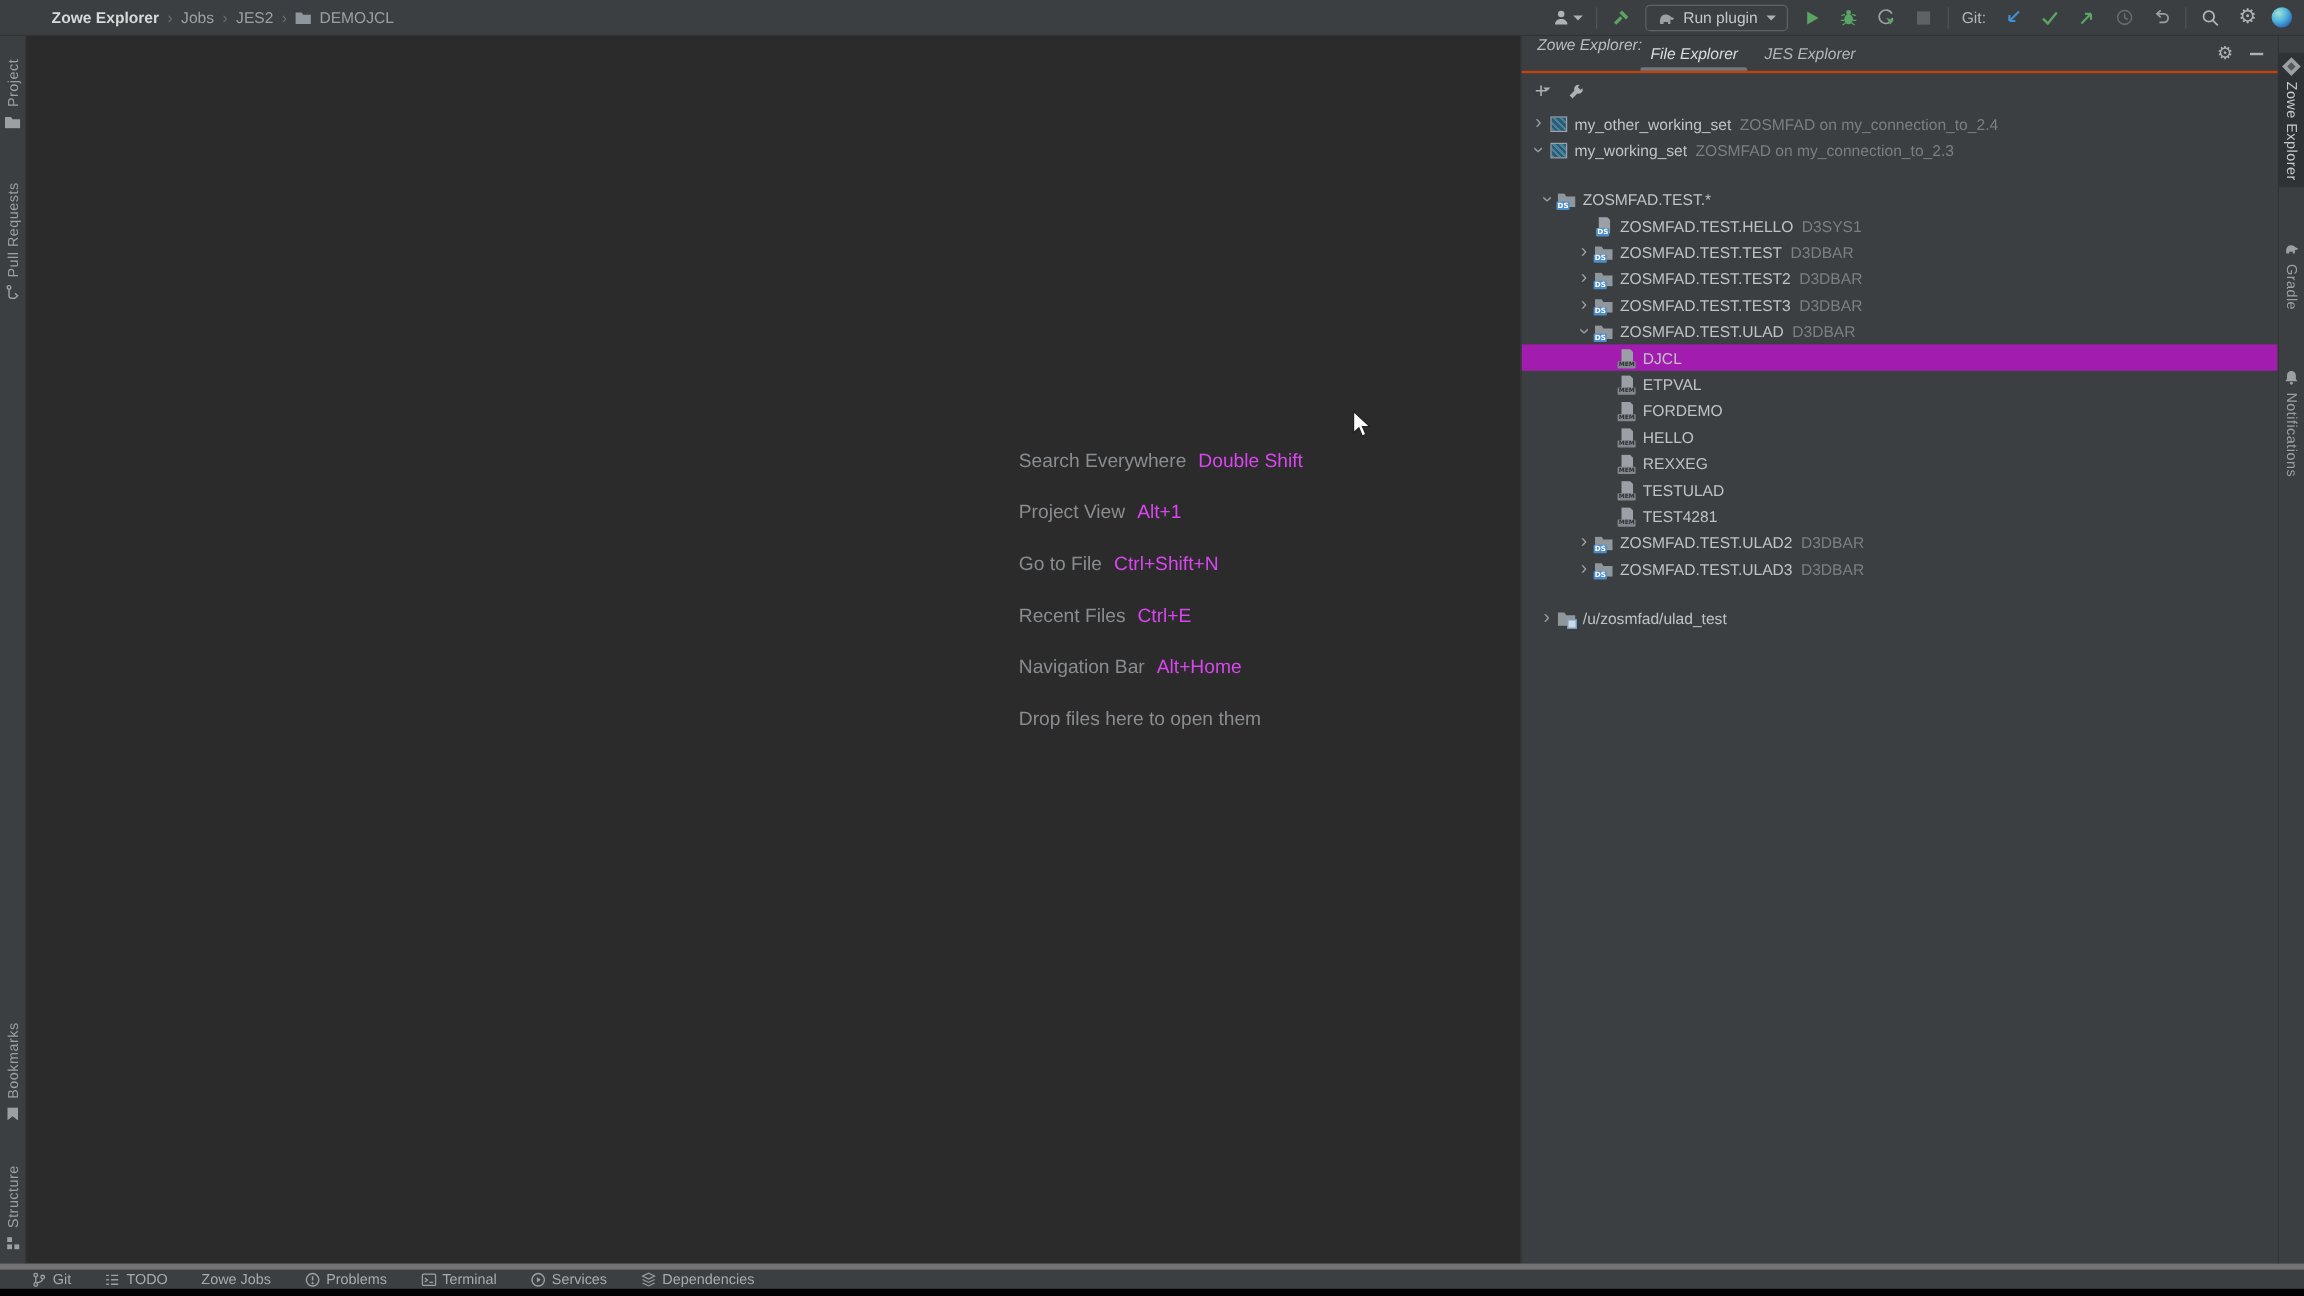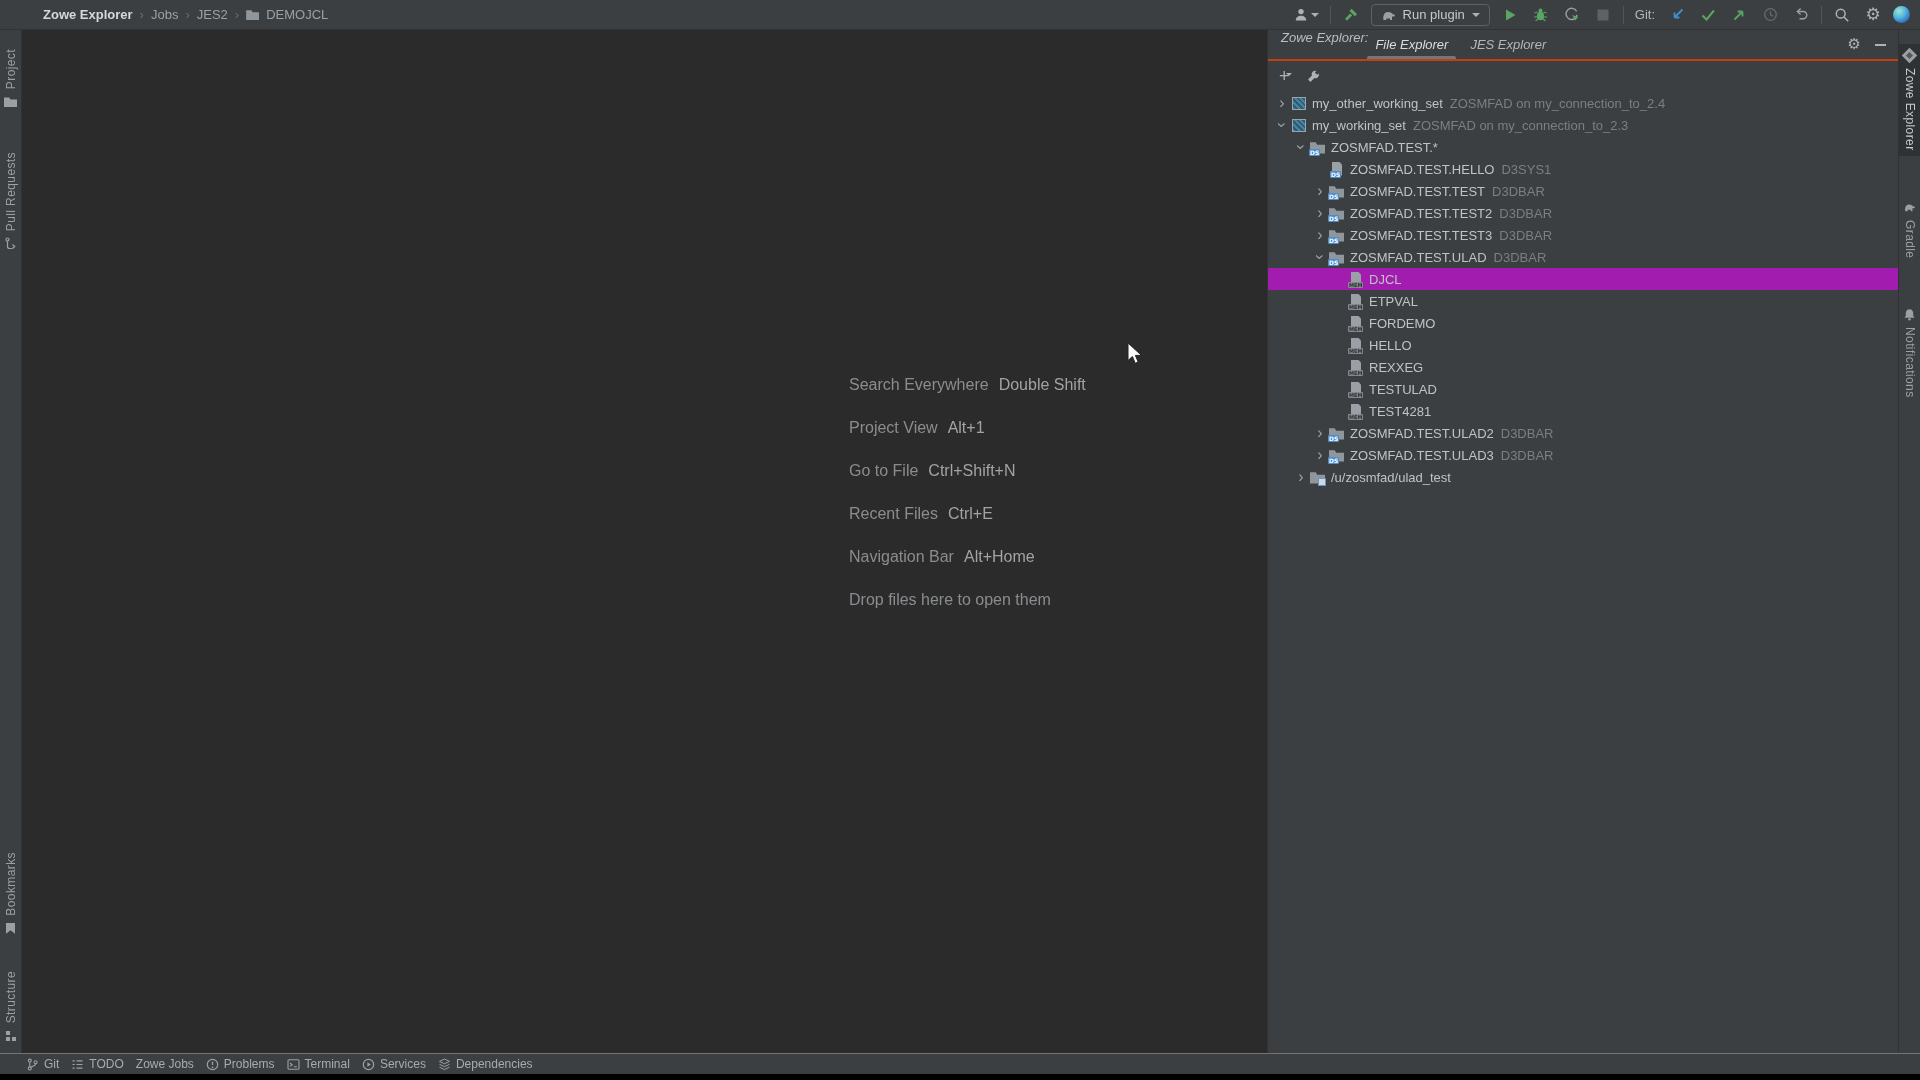--- a/index.html
+++ b/index.html
@@ -37,21 +37,21 @@
   .si-structure::before { content:""; position:absolute; left:2px; top:2px; width:4px; height:4px; background:#9da0a3; box-shadow:0 6px 0 #9da0a3, 6px 6px 0 #9da0a3; }
   .si-zowe { transform:rotate(45deg); }
   .si-zowe::before { content:""; position:absolute; inset:1px; background:#9da0a3; }
   .si-zowe::after { content:""; position:absolute; inset:4px; background:#54585a; }
 
   
   #editor { position:absolute; left:22px; top:30px; width:1245px; bottom:27px; background:#2b2b2b;padding-left:12px; }
   .shortcuts { position:absolute; left:827px; top:333px; font-size:16px; }
   .sc-row { height:43px; display:flex; align-items:center; gap:10px; }
   .sc-label { color:#8a8d90; }
-  .sc-keys { color:#a3a3a3; }
+  .sc-keys { color:#d946ef; }
   .sc-hint { color:#8a8d90; }
 
   
   #panel { position:absolute; right:22px; top:30px; width:631px; bottom:27px; background:#3c3f41; border-left:1px solid #323232; }
   .panel-header { height:31px; border-bottom:2px solid #c2410c; display:flex; align-items:flex-start; font-size:13px; position:relative;font-style:italic; }
   .panel-title { color:#bbbdbf; margin-left:13px; }
   .panel-tabs { display:flex; margin-left:5px; gap:18px; height:100%; }
   .ptab { display:flex; align-items:center; color:#b4b6b8; position:relative; padding:0 2px; }
   .ptab.active { color:#dadcde; }
   .ptab.active::after { content:""; position:absolute; left:-6px; right:-6px; bottom:0; height:3px; background:#72777b; border-radius:2px 2px 0 0; }
@@ -59,39 +59,39 @@
   .minus-bar { width:11px; height:2px; background:#afb1b3; display:inline-block; }
   .panel-toolbar { height:31px; display:flex; align-items:center; gap:10px; padding-left:11px; }
   .plus-glyph { color:#afb1b3; font-size:18px; line-height:1; position:relative; top:-1px; }
   .plus-caret { width:0; height:0; border-left:3px solid transparent; border-right:3px solid transparent; border-top:3px solid #afb1b3; position:relative; top:5px; left:-4px; }
 
   
   .tree { position:absolute; left:0; right:0; top:62px; bottom:0; overflow:hidden; font-size:13px; }
   .tree-row { height:22px; display:flex; align-items:center; white-space:nowrap; }
   .tree-row.selected { background:#a21caf; }
   .indent-0 { padding-left:5px; }
-  .indent-1 { padding-left:24px; }
+  .indent-1 { padding-left:12px;margin-top:19px; }
   .indent-2 { padding-left:43px; }
   .indent-3 { padding-left:62px; }
   .chev { width:18px; flex:none; display:inline-flex; align-items:center; justify-content:center; color:#9da0a3; font-size:16px; line-height:1; }
   .chev.right::before { content:"›"; }
   .chev.down::before { content:"›"; display:inline-block; transform:rotate(90deg); }
   .tlabel { color:#c0c3c6; margin-left:5px; }
   .tsuffix { color:#7c7f82; margin-left:7px; }
   .ticon { width:16px; height:15px; position:relative; display:inline-block; flex:none; }
   .ticon.working-set::before { content:""; position:absolute; left:1px; top:1px; width:12px; height:11px; border:1px solid #98a5ae; background:repeating-linear-gradient(45deg,#47839f 0 2px,#2f5b72 2px 4px); }
   .ticon.ds-mask::before, .ticon.ds-folder::before, .ticon.uss-folder::before { content:""; position:absolute; left:0; top:1px; width:15px; height:13px; background:#90979c; clip-path:polygon(0 14%,38% 14%,48% 32%,100% 32%,100% 100%,0 100%); }
   .ticon.ds-mask::after, .ticon.ds-folder::after { content:"DS"; position:absolute; left:-1px; bottom:-1px; font:bold 6px/7px "DejaVu Sans",sans-serif; color:#fff; background:#4d8dc9; padding:0 1px; border-radius:1px; }
   .ticon.uss-folder::after { content:""; position:absolute; right:0; bottom:-1px; width:6px; height:6px; background:#cdd9e3; border:1px solid #6a93bd; }
   .ticon.ds-file::before, .ticon.member::before { content:""; position:absolute; left:3px; top:0; width:10px; height:14px; background:#9aa0a5; clip-path:polygon(0 0,70% 0,100% 22%,100% 100%,0 100%); }
   .ticon.ds-file::after { content:"DS"; position:absolute; left:1px; bottom:-1px; font:bold 6px/7px "DejaVu Sans",sans-serif; color:#fff; background:#4d8dc9; padding:0 1px; border-radius:1px; }
   .ticon.member::after { content:"MEM"; position:absolute; left:0; bottom:-1px; font:bold 5px/6px "DejaVu Sans",sans-serif; color:#2f3234; background:#82888d; padding:0 1px; border-radius:1px; }
 
   
-  #statusbar { position:absolute; left:0; bottom:6px; width:1920px; height:21px; background:#3c3f41; border-top:1px solid #737373; display:flex; align-items:center; gap:12px; padding-left:26px; font-size:12px; color:#a8abad; }
+  #statusbar { position:absolute; left:0; bottom:6px; width:1920px; height:21px; background:#3c3f41; border-top:5px solid #737373; display:flex; align-items:center; gap:28px; padding-left:26px; font-size:12px; color:#a8abad; }
   .status-item { display:flex; align-items:center; gap:5px; }
   #bottom-black { position:absolute; left:0; bottom:0; width:1920px; height:6px; background:#000; }
 
   svg { display:block; }
   .cursor { position:absolute; left:1126px; top:342px; }
 </style>
 </head>
 <body>
 
 <div id="app">

